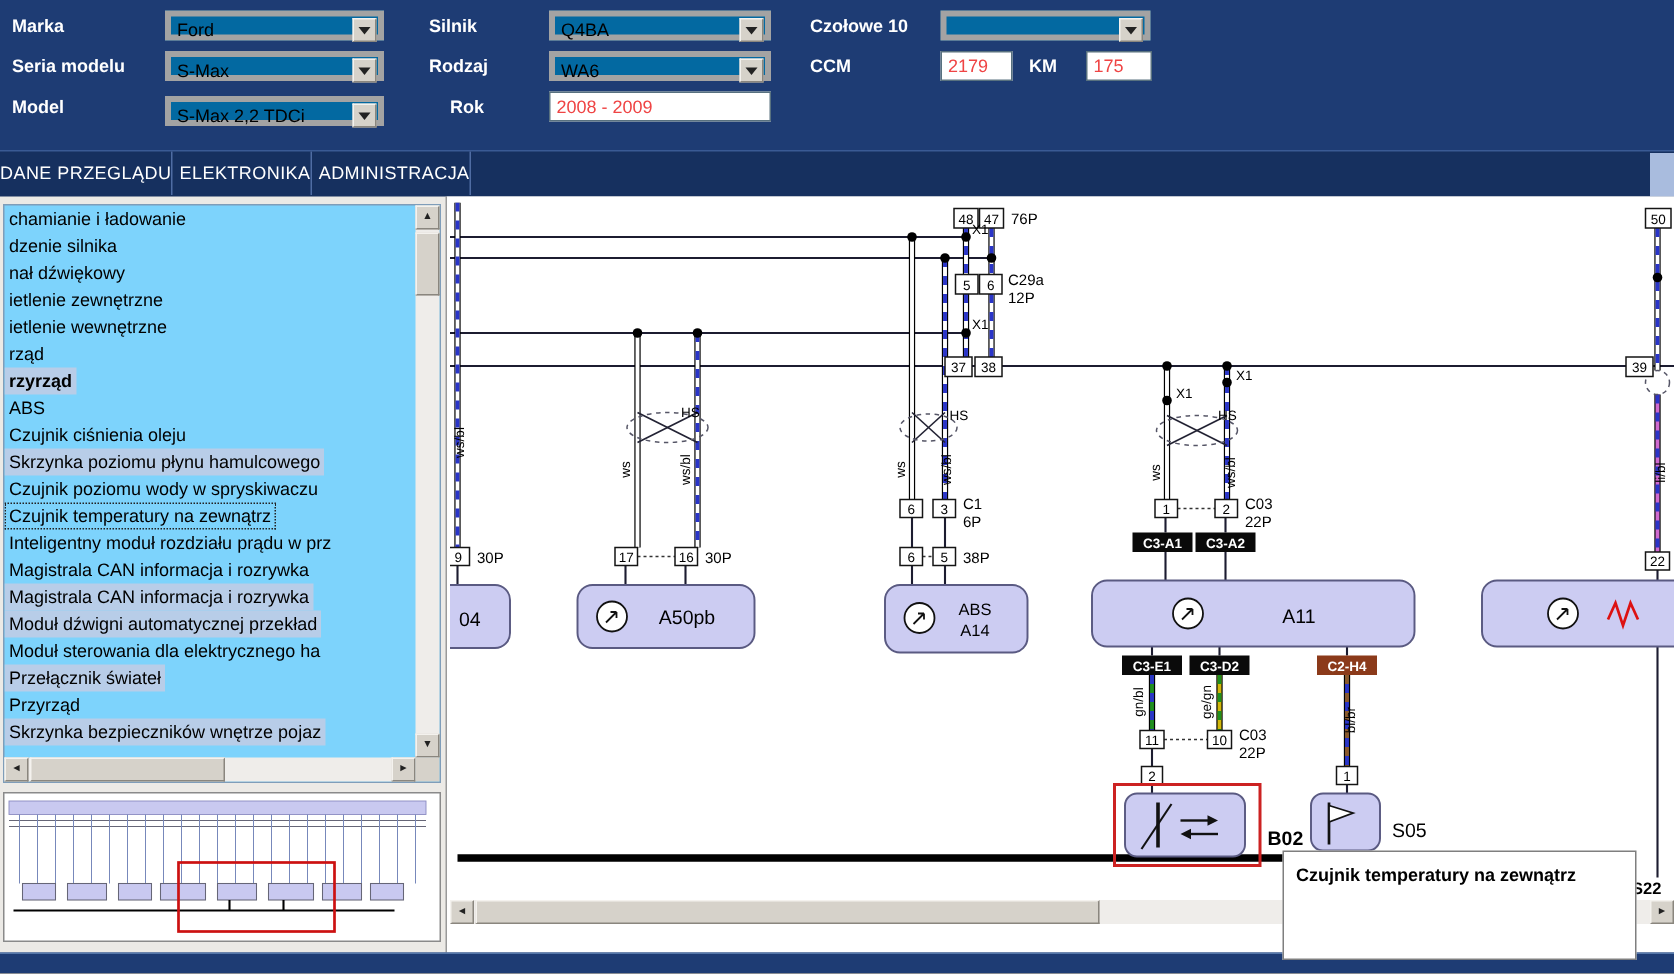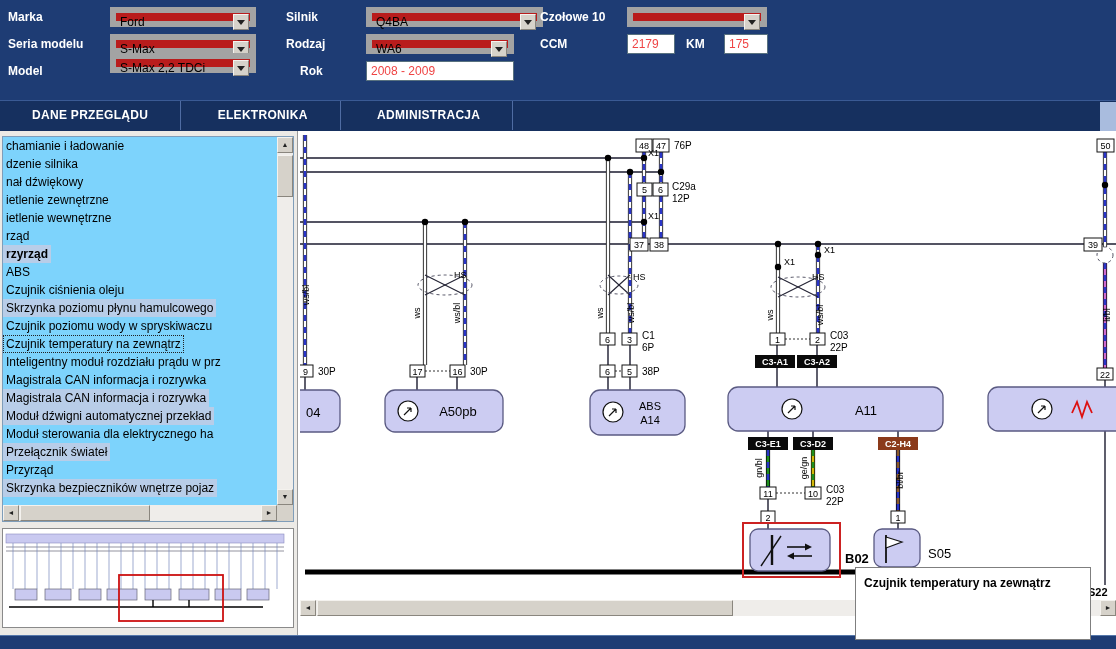--- a/index.html
+++ b/index.html
@@ -1,31 +1,31 @@
 <!DOCTYPE html>
 <html><head>
 <meta charset="utf-8">
 <style>
   html,body{margin:0;padding:0;background:#555;}
   .app{position:relative;width:1116px;height:649px;background:#eceae6;overflow:hidden;
        font-family:"Liberation Sans",sans-serif;-webkit-font-smoothing:antialiased;}
   
   .header{position:absolute;left:0;top:0;width:1116px;height:100px;background:#1e3c74;}
   .hlabel{position:absolute;color:#fff;font-weight:bold;font-size:12px;white-space:nowrap;}
-  .dd{position:absolute;height:20px;background:#b91c1c;border:6px solid #a3a3a3;box-sizing:border-box;}
+  .dd{position:absolute;height:20px;background:#0369a1;border:4px solid #a3a3a3;box-sizing:border-box;}
   .dd .tx{position:absolute;left:4px;top:1px;right:20px;font-size:12px;line-height:16px;
           white-space:nowrap;overflow:hidden;color:#000;}
   .dd .btn{position:absolute;top:1px;right:1px;width:16px;height:16px;background:#d6d2ca;
            border:1px solid;border-color:#f4f2ee #8a867e #8a867e #f4f2ee;box-sizing:border-box;}
   .dd .btn::after{content:"";position:absolute;left:3px;top:5px;border:4px solid transparent;border-top:5px solid #222;}
   .tf{position:absolute;height:20px;background:#fff;border:1px solid #58717f;
       font:12px "Liberation Sans",sans-serif;padding:0 4px;color:#ef4444;box-sizing:border-box;}
   
   .menubar{position:absolute;left:0;top:100px;width:1116px;height:31px;background:#16305f;border-top:1px solid #3a5a94;box-sizing:border-box;}
-  .menu-item{display:inline-block;padding:0 32px;line-height:29px;color:#fff;font-size:12px;font-weight:bold;
+  .menu-item{display:inline-block;padding:0 0;line-height:29px;color:#fff;font-size:12px;font-weight:normal;
              letter-spacing:.3px;border-right:1px solid #4f6ca3;cursor:default;}
   .menu-corner{position:absolute;right:0;top:1px;width:16px;height:29px;background:#a9bcde;}
   
   .divider{position:absolute;left:297px;top:131px;width:1px;height:504px;background:#9a9a9a;}
   .bottombar{position:absolute;left:0;top:635px;width:1116px;height:14px;background:#1e3c74;border-top:1px solid #5577aa;box-sizing:border-box;}
   
   .listbox{position:absolute;left:2px;top:136px;width:292px;height:386px;background:#7dd3fc;border:1px solid #7f9db9;box-sizing:border-box;}
   .list-inner{position:absolute;left:0;top:0;right:16px;bottom:16px;overflow:hidden;}
   .li{height:18px;line-height:18px;font-size:12px;white-space:nowrap;color:#000;}
   .li span{display:inline-block;padding:0 3px;height:18px;}
@@ -77,27 +77,27 @@
     <div class="dd" style="left:110px;top:7px;width:146px">
       <div class="tx">Ford</div>
       <div class="btn"></div>
     </div>
     <div class="hlabel" style="left:8px;top:37px">Seria modelu</div>
     <div class="dd" style="left:110px;top:34px;width:146px">
       <div class="tx">S-Max</div>
       <div class="btn"></div>
     </div>
     <div class="hlabel" style="left:8px;top:64px">Model</div>
-    <div class="dd" style="left:110px;top:53px;width:146px">
+    <div class="dd" style="left:110px;top:64px;width:146px">
       <div class="tx">S-Max 2,2 TDCi</div>
       <div class="btn"></div>
     </div>
 
     <div class="hlabel" style="left:286px;top:10px">Silnik</div>
-    <div class="dd" style="left:366px;top:7px;width:177px">
+    <div class="dd" style="left:366px;top:7px;width:148px">
       <div class="tx">Q4BA</div>
       <div class="btn"></div>
     </div>
     <div class="hlabel" style="left:286px;top:37px">Rodzaj</div>
     <div class="dd" style="left:366px;top:34px;width:148px">
       <div class="tx">WA6</div>
       <div class="btn"></div>
     </div>
     <div class="hlabel" style="left:300px;top:64px">Rok</div>
     <input class="tf" style="left: 366px; top: 61px; width: 148px;" value="2008 - 2009">

